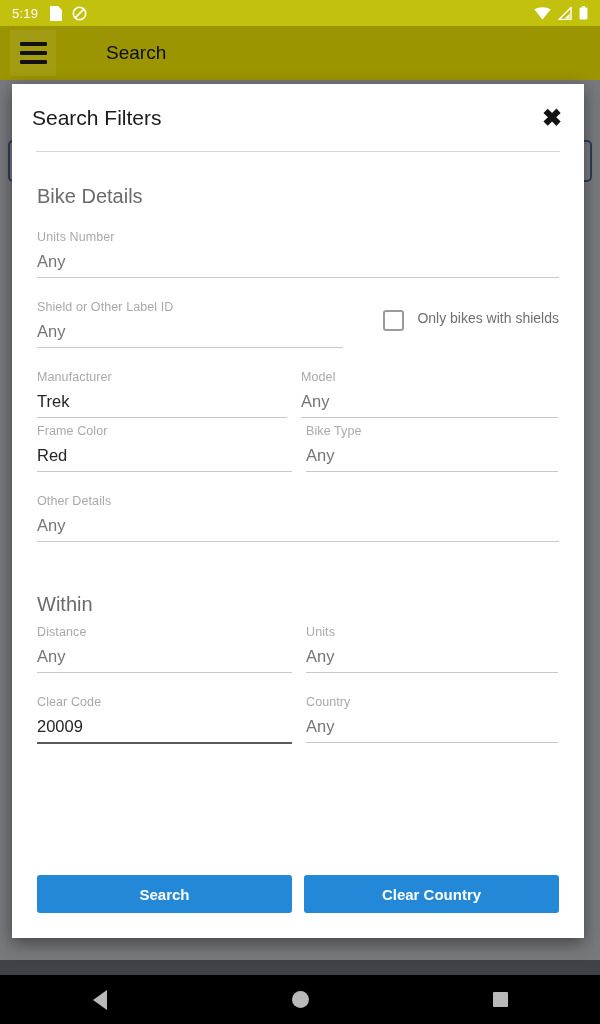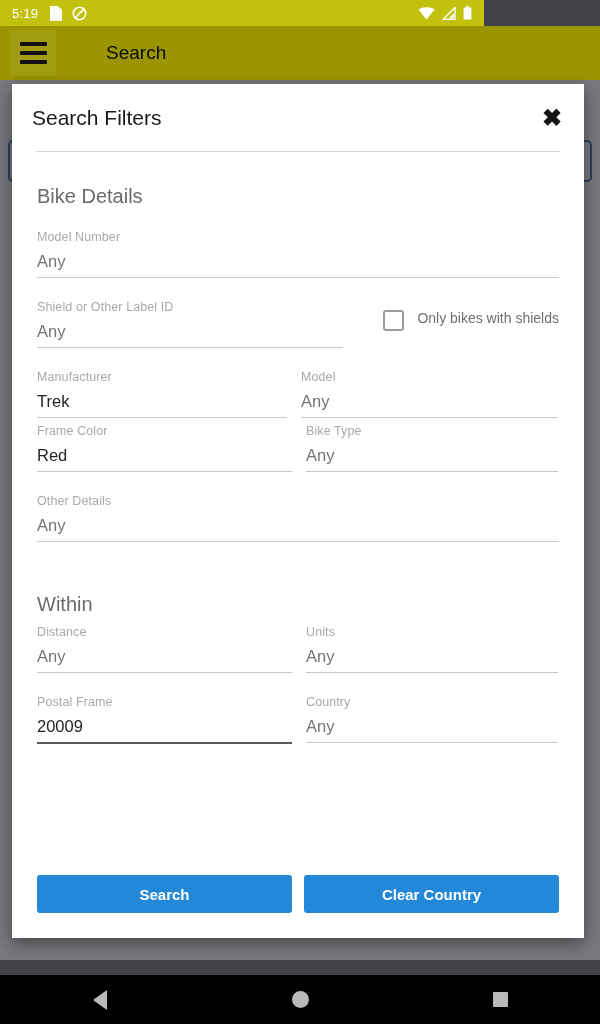--- a/index.html
+++ b/index.html
@@ -12,21 +12,21 @@
   #screen {
     position: relative;
     width: 600px; height: 1024px;
     background: #6a6a6e;
     overflow: hidden;
   }
 
   
   #status-bar {
     position: absolute; top: 0; left: 0;
-    width: 484px; height: 26px;
+    width: 600px; height: 26px;
     background: #c1c10e;
     display: flex; align-items: center;
     padding: 0 8px;
     z-index: 5;
   }
   #status-time {
     color: #fff; font-size: 13px; letter-spacing: .2px;
     margin-left: 4px; margin-right: 12px;
   }
   .sb-icon { margin-right: 10px; display: inline-flex; align-items: center; }
@@ -229,21 +229,21 @@
       <div id="dialog-title">Search Filters</div>
       <div id="close-button">✖</div>
     </div>
     <div id="header-divider"></div>
 
     <div id="dialog-body">
 
       <div class="section-title" style="margin-top:34px;">Bike Details</div>
 
       <div class="field" style="margin-top:22px; width:522px;">
-        <div class="field-label">Model Number</div>
+        <div class="field-label">Units Number</div>
         <input class="field-value" type="text" readonly="" placeholder="Any" style="">
         <div class="underline"></div>
       </div>
 
       <div class="row" style="margin-top:22px; align-items:flex-start;">
         <div class="field" style="width:310px;">
           <div class="field-label">Shield or Other Label ID</div>
           <input class="field-value" type="text" readonly="" placeholder="Any" style="">
           <div class="underline"></div>
         </div>
@@ -295,21 +295,21 @@
         </div>
         <div class="field" style="width:252px; margin-left:14px;">
           <div class="field-label">Units</div>
           <input class="field-value" type="text" readonly="" placeholder="Any" style="">
           <div class="underline"></div>
         </div>
       </div>
 
       <div class="row" style="margin-top:22px;">
         <div class="field" style="width:255px;">
-          <div class="field-label">Postal Frame</div>
+          <div class="field-label">Clear Code</div>
           <input class="field-value filled" type="text" readonly="" value="20009" style="">
           <div class="underline focused"></div>
         </div>
         <div class="field" style="width:252px; margin-left:14px;">
           <div class="field-label">Country</div>
           <input class="field-value" type="text" readonly="" placeholder="Any" style="">
           <div class="underline"></div>
         </div>
       </div>
 

